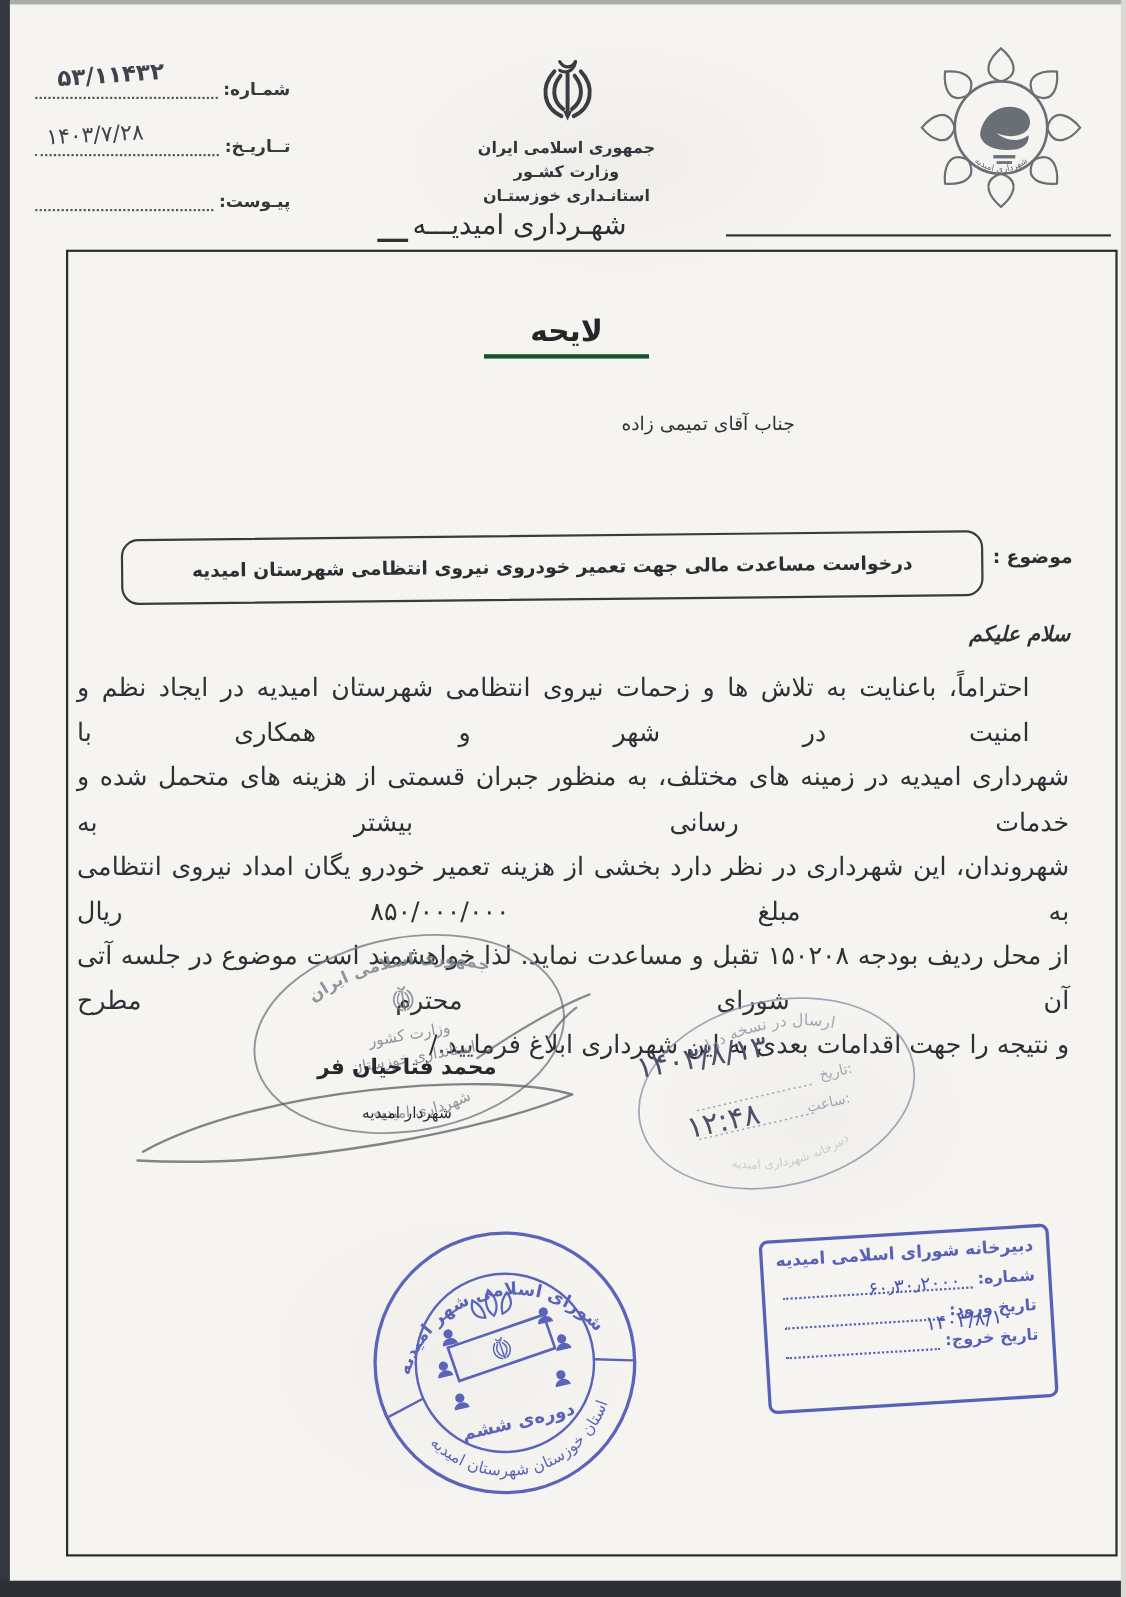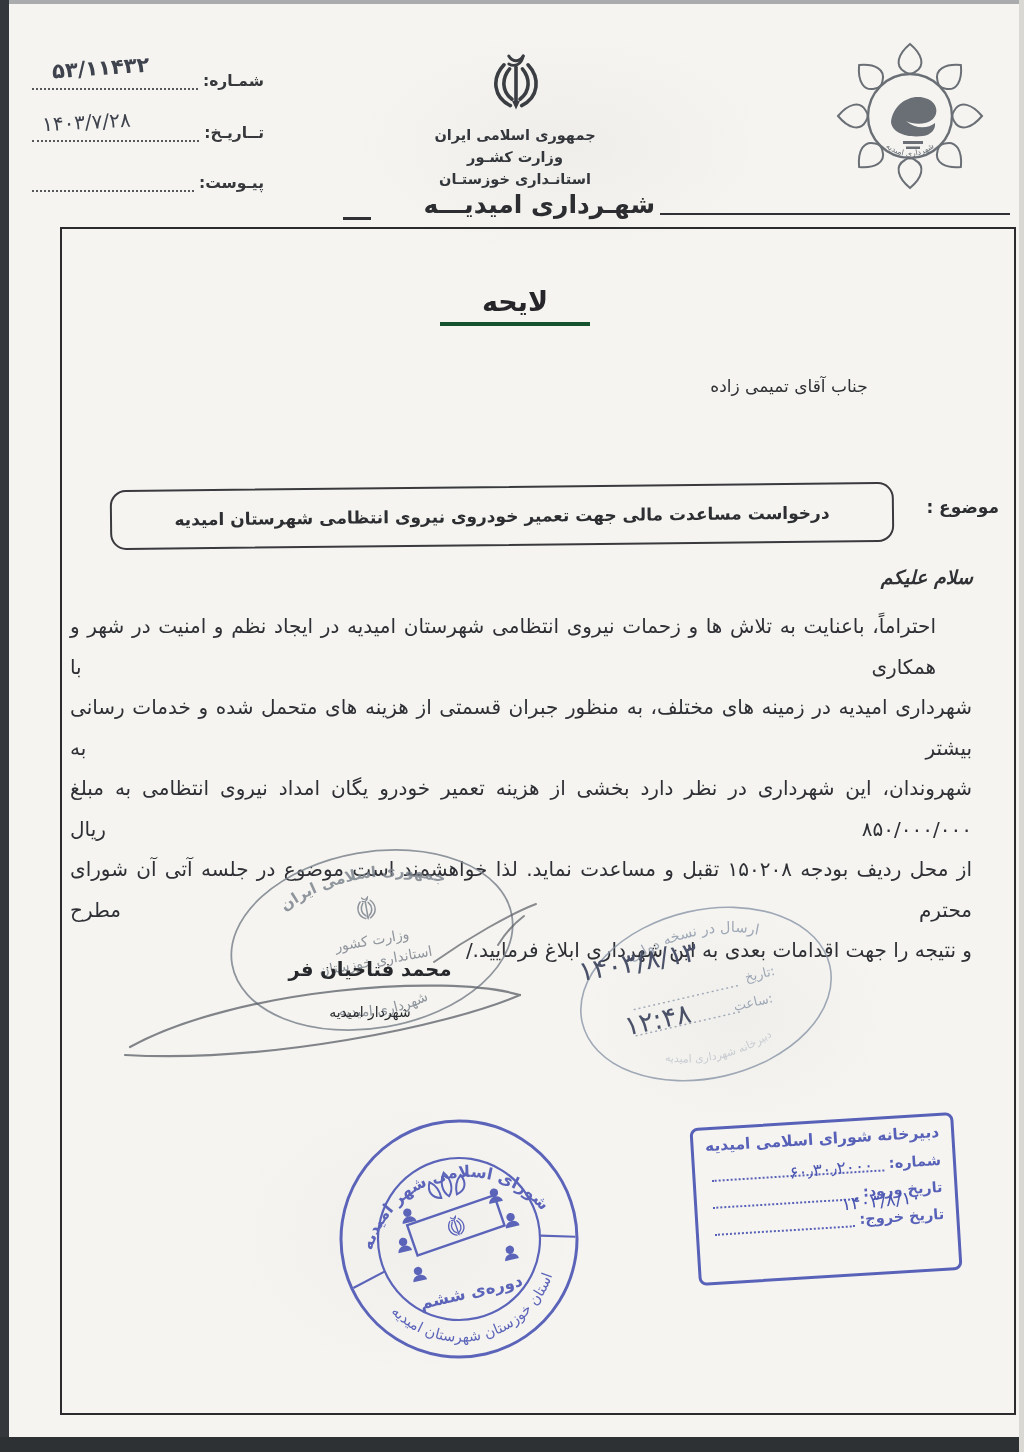--- a/index.html
+++ b/index.html
@@ -22,38 +22,38 @@
   
   .frame{left:60px;top:227px;width:952px;height:1184px;border:2px solid #2b2b2d;}
   
   .ref-row{left:30px;width:234px;display:flex;direction:rtl;align-items:flex-end;}
   .ref-label{font-size:15.5px;font-weight:bold;color:#36383c;white-space:nowrap;}
   .ref-dots{flex:1;border-bottom:2px dotted #55575a;height:16px;margin-left:2px;margin-right:5px;}
   .hw{color:#3f434e;white-space:nowrap;}
   
   .lh-text{left:395px;top:124px;width:240px;text-align:center;font-size:14.5px;
     font-weight:600;color:#33363b;line-height:22px;direction:rtl;}
-  .muni-title{left:375px;top:190px;width:280px;text-align:right;font-size:25px;
-    font-weight:bold;color:#2b2d30;direction:rtl;}
+  .muni-title{left:375px;top:190px;width:280px;text-align:left;font-size:25px;
+    font-weight:normal;color:#2b2d30;direction:rtl;}
   .muni-dash-left{left:343px;top:217px;width:28px;border-top:3px solid #303134;}
   .muni-line-right{left:660px;top:213px;width:350px;border-top:2.5px solid #303134;}
   
   .doc-title{left:440px;top:286px;width:150px;text-align:center;font-size:27px;font-weight:bold;
     color:#26262a;border-bottom:4px solid #14532d;padding-bottom:5px;}
-  .addressee{left:584px;top:376px;width:410px;direction:rtl;text-align:center;color:#2e3034;}
+  .addressee{left:565px;top:376px;width:410px;direction:rtl;text-align:left;color:#2e3034;}
   .addr1{font-size:17px;margin-bottom:13px;}
   .addr2{font-size:18px;font-weight:bold;}
   .subject-label{left:901px;top:497px;width:74px;font-size:17px;font-weight:bold;
-    direction:rtl;color:#2c2e32;margin-left:24px;}
+    direction:rtl;color:#2c2e32;}
   .subject-box{left:110px;top:486px;width:780px;height:56px;border:2px solid #3a3a3e;
     border-radius:16px;transform:rotate(-0.6deg);display:flex;align-items:center;
     justify-content:center;font-size:17px;font-weight:600;direction:rtl;color:#2c2e32;}
   .greeting{left:758px;top:566px;width:215px;direction:rtl;text-align:right;
     font-size:19px;font-weight:bold;font-style:italic;color:#303236;}
-  .body{left:70px;top:606px;width:902px;direction:rtl;font-size:20px;line-height:40.5px;color:#2e3035;}
+  .body{left:70px;top:606px;width:902px;direction:rtl;font-size:23px;line-height:40.5px;color:#2e3035;}
   .body .ln{text-align:justify;text-align-last:justify;}
   .body .ln.first{padding-right:36px;}
   .body .ln.last{text-align:right;text-align-last:right;}
   
   .signature{left:235px;top:936px;width:270px;text-align:center;z-index:4;color:#26282c;direction:rtl;}
   .sig-name{font-size:19.5px;font-weight:bold;margin-top:22px;}
   .sig-title{font-size:14px;font-weight:normal;margin-top:23px;}
   
   .oval-stamp{left:222px;top:845px;width:300px;height:190px;transform:rotate(-10deg);
     z-index:2;opacity:.85;}

